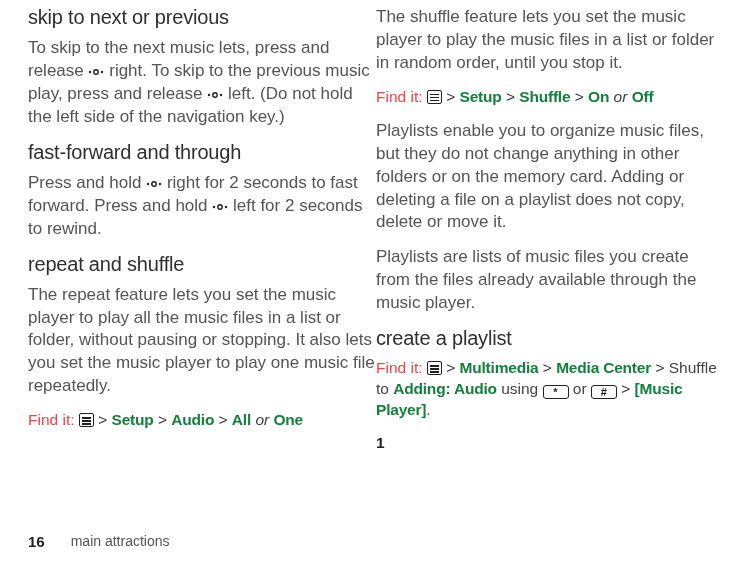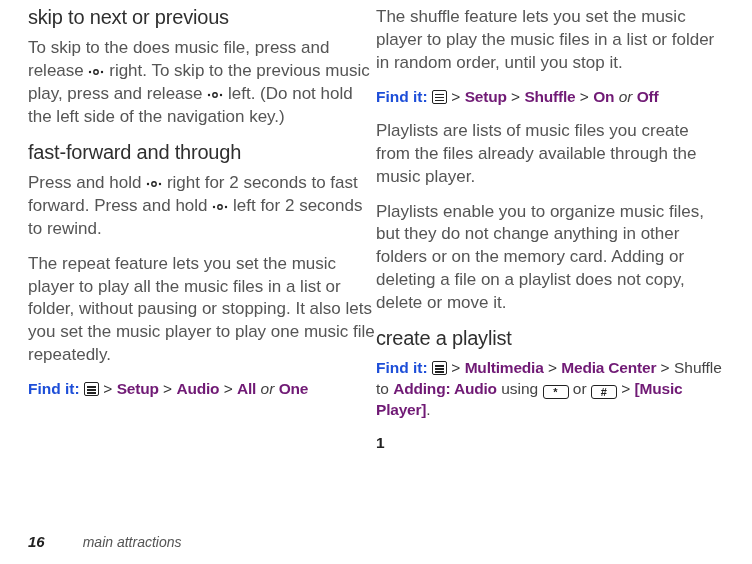--- a/index.html
+++ b/index.html
@@ -31,22 +31,22 @@
     line-height: 1.35;
     margin-bottom: 12px;
     color: #555;
   }
   .findit {
     font-size: 15.5px;
     line-height: 1.35;
     margin-bottom: 12px;
     color: #444;
   }
-  .findit .lbl { font-weight: 700; color: #1d4ed8; }
-  .findit .bold { font-weight: 700; color: #701a75; font-family: 'Arial Narrow', Arial, sans-serif; font-stretch: condensed; letter-spacing: -0.2px; }
+  .findit .lbl { font-weight: 400; color: #ef4444; }
+  .findit .bold { font-weight: 700; color: #15803d; font-family: 'Arial Narrow', Arial, sans-serif; font-stretch: condensed; letter-spacing: -0.2px; }
   .findit .sep { color: #333; }
   .findit .ital { font-style: italic; }
   .icon-menu {
     display: inline-block;
     width: 15px; height: 14px;
     border: 1.5px solid #222;
     border-radius: 2px;
     vertical-align: -2px;
     position: relative;
     background: #fff;
@@ -88,36 +88,35 @@
   }
   .step .num { font-weight: 700; color: #222; width: 16px; }
   .step .txt .bold { font-weight: 700; color: #222; font-family: 'Arial Narrow', Arial, sans-serif; font-stretch: condensed; }
   .footer {
     position: absolute;
     bottom: 14px;
     left: 28px;
     font-size: 14px;
     color: #555;
     display: flex;
-    align-items: center;
-    gap: 38px;
-    font-style: italic;
+    align-items: flex-start;
+    gap: 26px;
   }
   .footer .pg { font-weight: 700; color: #222; font-size: 15px; }
 </style>
 </head>
 <body>
 
 <div class="columns">
 
   <div class="col">
 
     <h2 class="section first">skip to next or previous</h2>
     <p class="body">
-      <span>To skip to the does music file, press and release </span>
+      <span>To skip to the next music lets, press and release </span>
       <span class="icon-nav">
         <svg width="16" height="12" viewBox="0 0 16 12">
             <circle cx="8" cy="6" r="2.2" fill="none" stroke="#222" stroke-width="1.4"></circle>
             <circle cx="2" cy="6" r="1.2" fill="#222"></circle>
             <circle cx="14" cy="6" r="1.2" fill="#222"></circle>
           </svg>
       </span>
       <span> right. To skip to the previous music play, press and release </span>
       <span class="icon-nav">
         <svg width="16" height="12" viewBox="0 0 16 12">
@@ -143,20 +142,21 @@
       <span class="icon-nav">
         <svg width="16" height="12" viewBox="0 0 16 12">
             <circle cx="8" cy="6" r="2.2" fill="none" stroke="#222" stroke-width="1.4"></circle>
             <circle cx="2" cy="6" r="1.2" fill="#222"></circle>
             <circle cx="14" cy="6" r="1.2" fill="#222"></circle>
           </svg>
       </span>
       <span> left for 2 seconds to rewind.</span>
     </p>
 
+    <h2 class="section">repeat and shuffle</h2>
     <p class="body">The repeat feature lets you set the music player to play all the music files in a list or folder, without pausing or stopping. It also lets you set the music player to play one music file repeatedly.</p>
 
     <p class="findit">
       <span class="lbl">Find it:</span>
       <span class="icon-menu"></span>
       <span class="sep">&gt;</span>
       <span class="bold">Setup</span>
       <span class="sep">&gt;</span>
       <span class="bold">Audio</span>
       <span class="sep">&gt;</span>
@@ -175,22 +175,22 @@
       <span class="sep">&gt;</span>
       <span class="bold">Setup</span>
       <span class="sep">&gt;</span>
       <span class="bold">Shuffle</span>
       <span class="sep">&gt;</span>
       <span class="bold">On</span>
       <span class="ital">or</span>
       <span class="bold">Off</span>
     </p>
 
+    <p class="body">Playlists enable you to organize music files, but they do not change anything in other folders or on the memory card. Adding or deleting a file on  a playlist does not copy, delete or move it.</p>
     <p class="body">Playlists are lists of music files you create from the files already available through the music player.</p>
-    <p class="body">Playlists enable you to organize music files, but they do not change anything in other folders or on the memory card. Adding or deleting a file on  a playlist does not copy, delete or move it.</p>
 
     <h2 class="section">create a playlist</h2>
 
     <p class="findit">
       <span class="lbl">Find it:</span>
       <span class="icon-menu"></span>
       <span class="sep">&gt;</span>
       <span class="bold">Multimedia</span>
       <span class="sep">&gt;</span>
       <span class="bold">Media Center</span>

